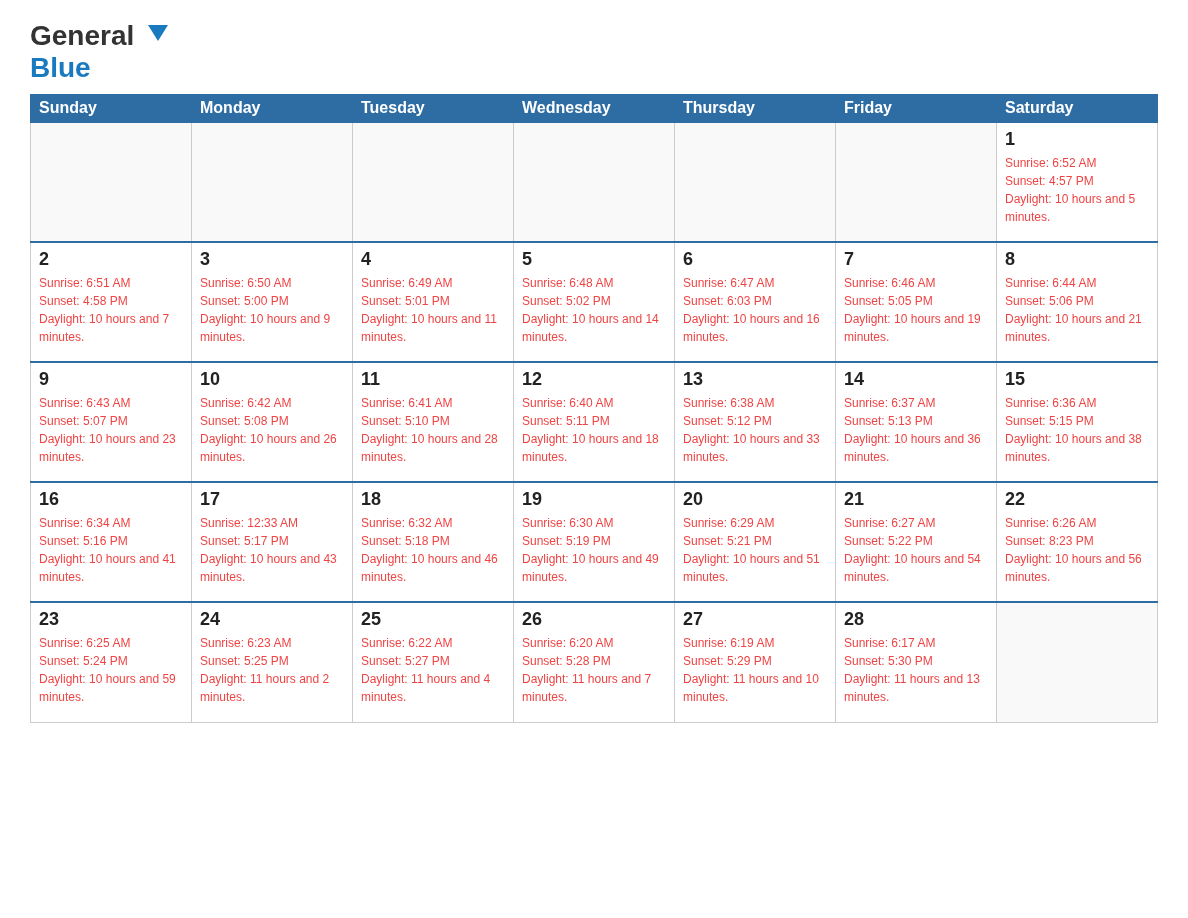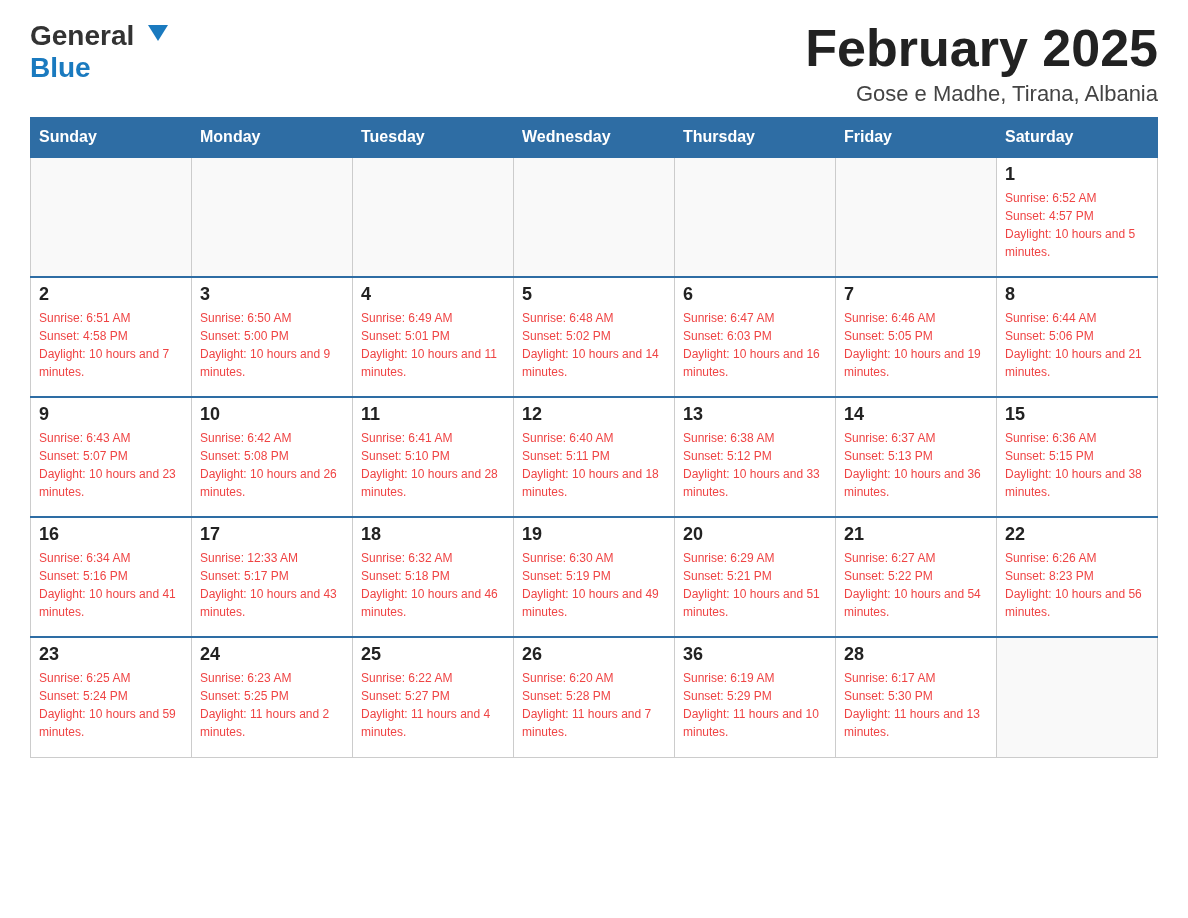--- a/index.html
+++ b/index.html
@@ -44,21 +44,21 @@
     .calendar {
       width: 100%;
       border-collapse: collapse;
       margin-top: 8px;
     }
     .calendar th {
       background-color: #2e6da4;
       color: #fff;
       font-size: 16px;
       font-weight: bold;
-      padding: 10px 8px;
+      padding: 4px 8px;
       text-align: left;
       border: 1px solid #2e6da4;
     }
     .calendar td {
       vertical-align: top;
       border: 1px solid #ccc;
       padding: 6px 8px;
       width: calc(100% / 7);
       min-height: 110px;
       height: 120px;
@@ -95,24 +95,20 @@
       <span style="display:inline-block;margin-left:2px;margin-bottom:2px;">
         <svg width="20" height="16" viewBox="0 0 20 16">
             <polygon points="0,0 20,0 10,16" fill="#1a7abf"></polygon>
           </svg>
       </span>
     </div>
     <div>
       <span style="font-size:28px;font-weight:bold;color:#1a7abf;margin-left:0;text-align:center;">Blue</span>
     </div>
   </div>
-  <div class="title-area">
-    <div class="main-title">February 2025</div>
-    <div class="subtitle">Gose e Madhe, Tirana, Albania</div>
-  </div>
 </div>
 
 <table class="calendar">
   <thead>
     <tr>
       <th><span>Sunday</span></th>
       <th><span>Monday</span></th>
       <th><span>Tuesday</span></th>
       <th><span>Wednesday</span></th>
       <th><span>Thursday</span></th>
@@ -338,21 +334,21 @@
         </td>
         <td>
           <span class="day-number">26</span>
           <div class="day-info">
             <div>Sunrise: 6:20 AM</div>
             <div>Sunset: 5:28 PM</div>
             <div>Daylight: 11 hours and 7 minutes.</div>
           </div>
         </td>
         <td>
-          <span class="day-number">36</span>
+          <span class="day-number">27</span>
           <div class="day-info">
             <div>Sunrise: 6:19 AM</div>
             <div>Sunset: 5:29 PM</div>
             <div>Daylight: 11 hours and 10 minutes.</div>
           </div>
         </td>
         <td>
           <span class="day-number">28</span>
           <div class="day-info">
             <div>Sunrise: 6:17 AM</div>

